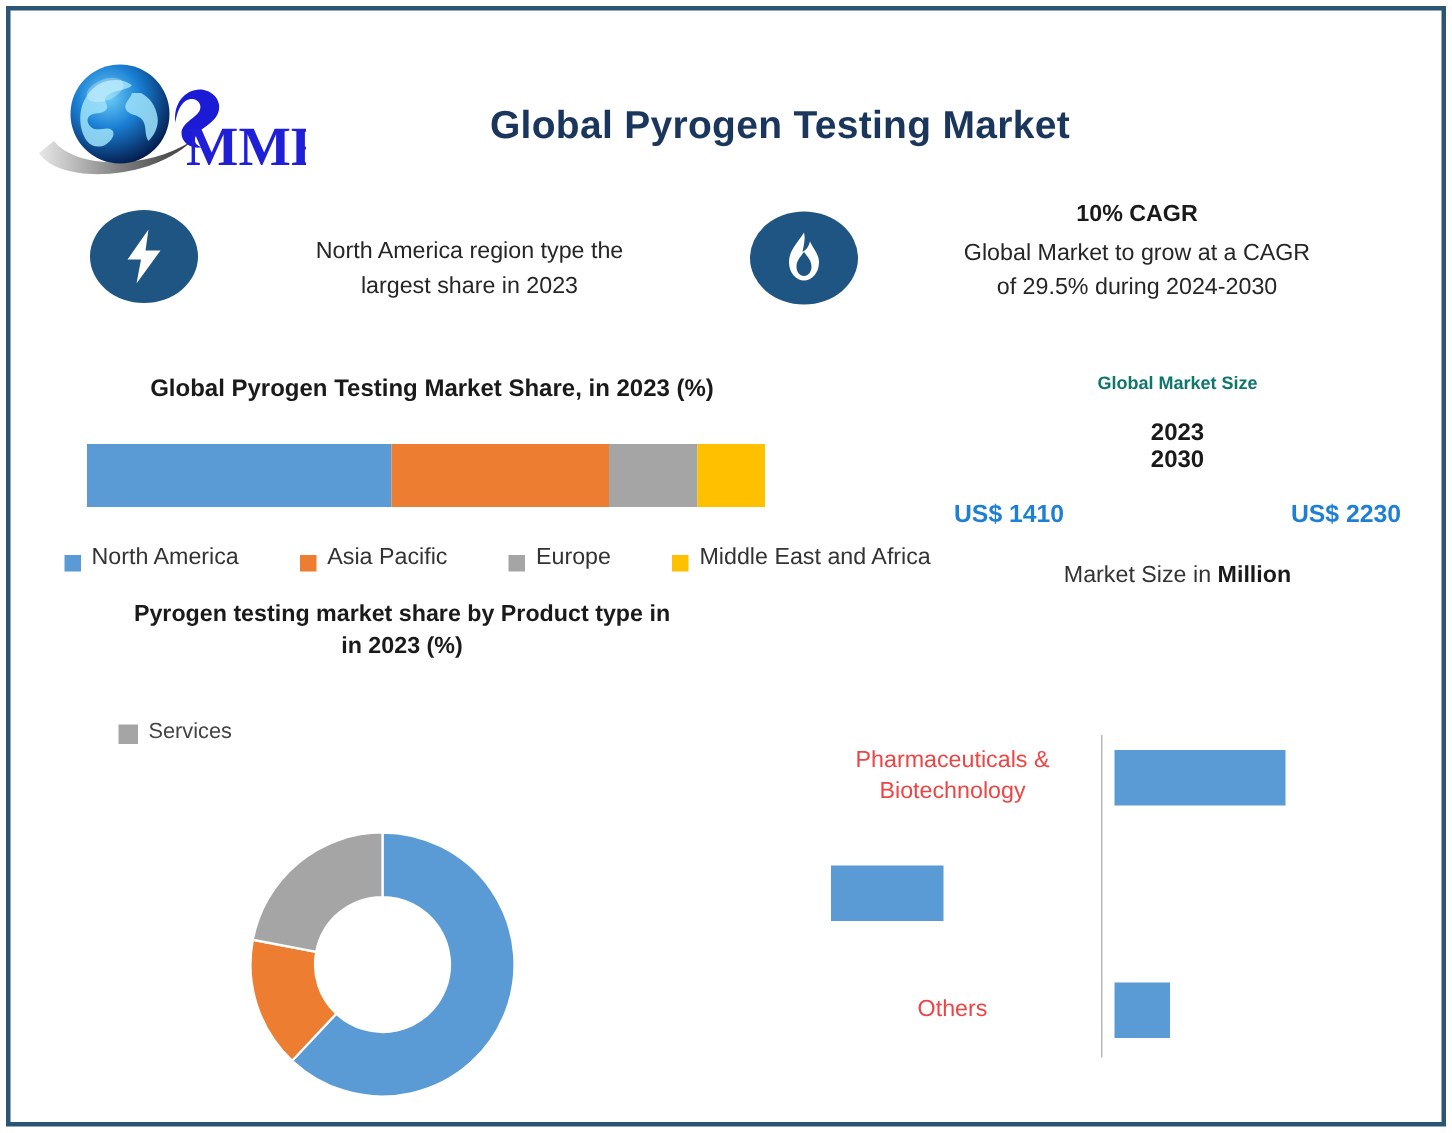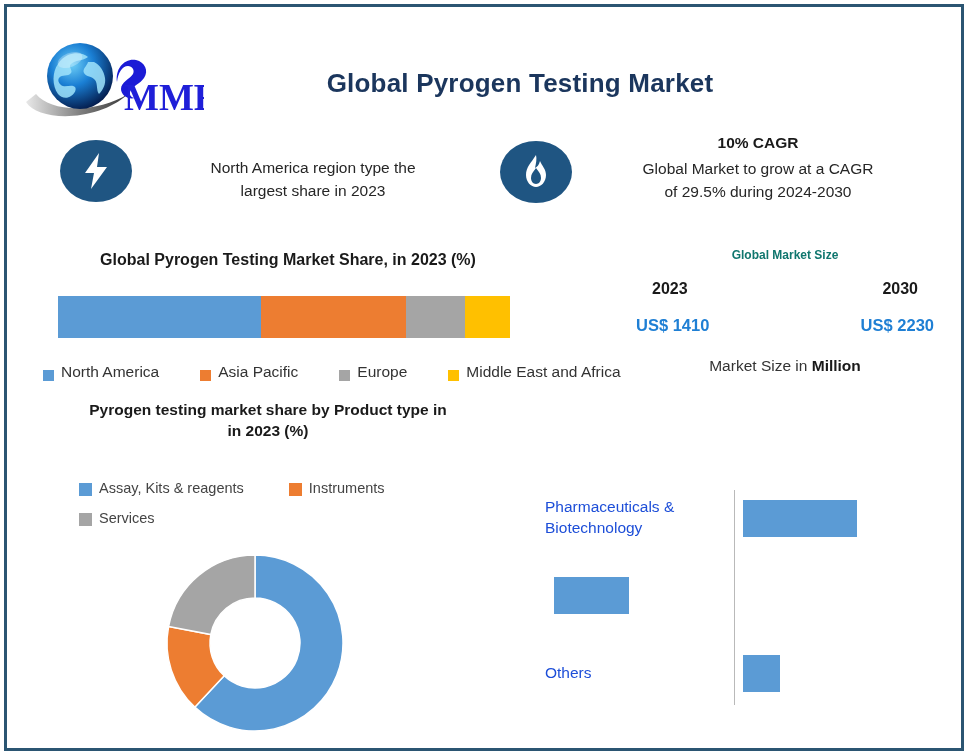--- a/index.html
+++ b/index.html
@@ -27,37 +27,37 @@
   #stacked div{height:100%;}
   #stack-legend{position:absolute;left:24px;top:363px;width:620px;display:flex;
                 align-items:center;gap:22px;font-size:15.5px;color:#333;}
   .lg{display:flex;align-items:flex-end;gap:7px;white-space:nowrap;padding-left:19px;}
   .swatch{width:11px;height:11px;flex:0 0 auto;}
 
   
   #msize{position:absolute;left:630px;top:248px;width:310px;text-align:center;}
   #msize .head{font-size:12px;font-weight:bold;color:#0f766e;}
   #msize .yrs{display:flex;justify-content:space-between;padding:0 22px;margin-top:18px;
-               font-size:16px;font-weight:bold;color:#1a1a1a;}
+               font-size:16px;font-weight:bold;color:#1a1a1a;flex-direction:column;}
   #msize .vals{display:flex;justify-content:space-between;padding:0 6px;margin-top:18px;
                font-size:16.5px;font-weight:bold;color:#1f7fd4;}
   #msize .foot{margin-top:22px;font-size:15.5px;color:#333;}
   #msize .foot b{color:#1a1a1a;}
 
   
   #donut-legend{position:absolute;left:60px;top:480px;width:420px;font-size:14.5px;color:#444;}
   #donut-legend .row{display:flex;align-items:center;gap:26px;margin-bottom:14px;}
   #donut-legend .swatch{width:13px;height:13px;}
   #donut{position:absolute;left:160px;top:548px;width:190px;height:190px;}
 
   
   #hbar{position:absolute;left:545px;top:490px;width:390px;height:215px;}
   #hbar .axis{position:absolute;left:189px;top:0;width:1px;height:215px;background:#b9b9b9;}
   .hrow{position:absolute;left:0;width:100%;height:46px;display:flex;align-items:center;}
-  .hrow .lbl{width:180px;text-align:left;padding-right:9px;font-size:15.5px;color:#1d4ed8;line-height:1.35;}
+  .hrow .lbl{width:180px;text-align:center;padding-right:9px;font-size:15.5px;color:#ef4444;line-height:1.35;}
   .hrow .bar{height:37px;background:#5b9bd5;margin-left:9px;}
 </style>
 </head>
 <body>
 
 <div id="page">
   <div id="frame"></div>
 
   <div class="logo">
     <svg width="180" height="82" viewBox="0 0 180 82">
@@ -157,30 +157,20 @@
   </div>
 
   <div class="sec-title" style="left:38px;top:400px;width:460px;font-size:15.5px;">
     <span>Pyrogen testing market share by Product type in</span><br>
     <span>in 2023 (%)</span>
   </div>
 
   <div id="donut-legend">
     <div class="row">
       <div class="lg">
-        <span class="swatch" style="background: rgb(91, 155, 213);"></span>
-        <span>Assay, Kits &amp; reagents</span>
-      </div>
-      <div class="lg">
-        <span class="swatch" style="background: rgb(237, 125, 49);"></span>
-        <span>Instruments</span>
-      </div>
-    </div>
-    <div class="row">
-      <div class="lg">
         <span class="swatch" style="background: rgb(165, 165, 165);"></span>
         <span>Services</span>
       </div>
     </div>
   </div>
 
   <div id="donut">
     <svg width="190" height="190" viewBox="0 0 190 190" id="donut-svg">
         <path d="M95 7 A88 88 0 1 1 34.759854678275424 159.14923921308423 L64.19538023320902 127.80358823396352 A45 45 0 1 0 95 50 Z" fill="#5b9bd5" stroke="#ffffff" stroke-width="1.5"></path>
         <path d="M34.759854678275424 159.14923921308423 A88 88 0 0 1 8.558721935875383 78.5104443164563 L50.797073717209 86.56784084364243 A45 45 0 0 0 64.19538023320902 127.80358823396352 Z" fill="#ed7d31" stroke="#ffffff" stroke-width="1.5"></path>

